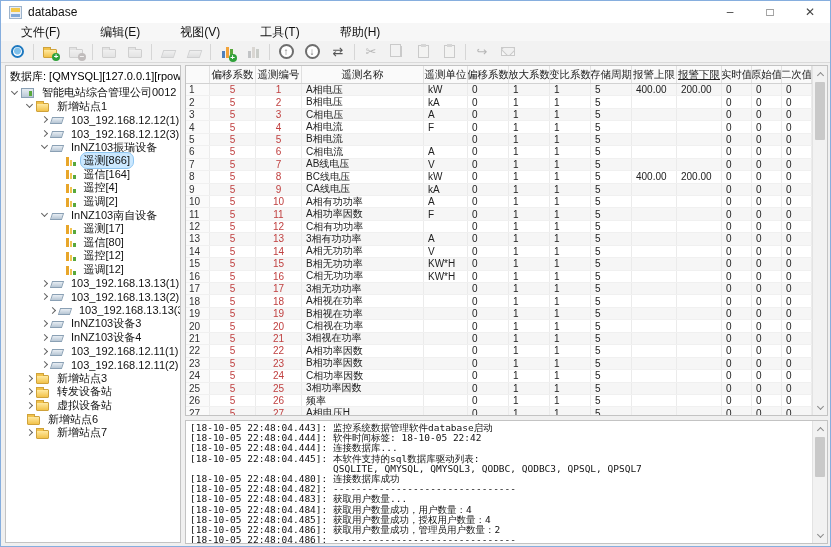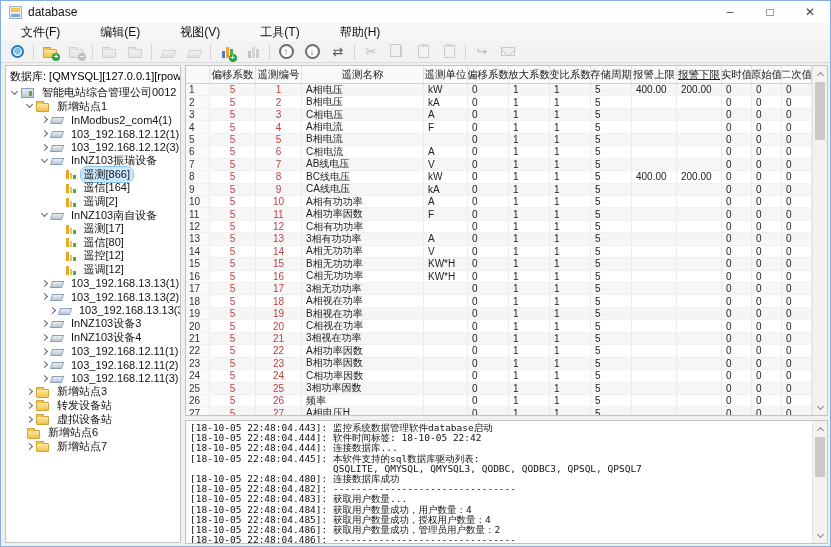--- a/index.html
+++ b/index.html
@@ -201,27 +201,20 @@
           <span class="tree-ico">
             <span class="folder tfolder"></span>
           </span>
           <span class="tree-label">新增站点1</span>
         </div>
         <div class="tree-item" style="padding-left: 36px;">
           <span class="chev right"></span>
           <span class="tree-ico">
             <span class="devcard tdev"></span>
           </span>
-          <span class="tree-label">InModbus2_com4(1)</span>
-        </div>
-        <div class="tree-item" style="padding-left: 36px;">
-          <span class="chev right"></span>
-          <span class="tree-ico">
-            <span class="devcard tdev"></span>
-          </span>
           <span class="tree-label">103_192.168.12.12(1)</span>
         </div>
         <div class="tree-item" style="padding-left: 36px;">
           <span class="chev right"></span>
           <span class="tree-ico">
             <span class="devcard tdev"></span>
           </span>
           <span class="tree-label">103_192.168.12.12(3)</span>
         </div>
         <div class="tree-item" style="padding-left: 36px;">
@@ -255,71 +248,82 @@
         </div>
         <div class="tree-item" style="padding-left: 51px;">
           <span class="chev none"></span>
           <span class="tree-ico">
             <span class="point-icon">
               <b></b>
               <b></b>
               <b></b>
             </span>
           </span>
-          <span class="tree-label">遥调[2]</span>
-        </div>
-        <div class="tree-item" style="padding-left: 36px;">
-          <span class="chev down"></span>
-          <span class="tree-ico">
-            <span class="devcard tdev"></span>
-          </span>
-          <span class="tree-label">InNZ103南自设备</span>
+          <span class="tree-label">遥控[4]</span>
         </div>
         <div class="tree-item" style="padding-left: 51px;">
           <span class="chev none"></span>
           <span class="tree-ico">
             <span class="point-icon">
               <b></b>
               <b></b>
               <b></b>
             </span>
           </span>
-          <span class="tree-label">遥测[17]</span>
+          <span class="tree-label">遥调[2]</span>
+        </div>
+        <div class="tree-item" style="padding-left: 36px;">
+          <span class="chev down"></span>
+          <span class="tree-ico">
+            <span class="devcard tdev"></span>
+          </span>
+          <span class="tree-label">InNZ103南自设备</span>
         </div>
         <div class="tree-item" style="padding-left: 51px;">
           <span class="chev none"></span>
           <span class="tree-ico">
             <span class="point-icon">
               <b></b>
               <b></b>
               <b></b>
             </span>
           </span>
-          <span class="tree-label">遥信[80]</span>
+          <span class="tree-label">遥测[17]</span>
         </div>
         <div class="tree-item" style="padding-left: 51px;">
           <span class="chev none"></span>
           <span class="tree-ico">
             <span class="point-icon">
               <b></b>
               <b></b>
               <b></b>
             </span>
           </span>
-          <span class="tree-label">遥控[12]</span>
+          <span class="tree-label">遥信[80]</span>
         </div>
         <div class="tree-item" style="padding-left: 51px;">
           <span class="chev none"></span>
           <span class="tree-ico">
             <span class="point-icon">
               <b></b>
               <b></b>
               <b></b>
             </span>
           </span>
+          <span class="tree-label">遥控[12]</span>
+        </div>
+        <div class="tree-item" style="padding-left: 51px;">
+          <span class="chev none"></span>
+          <span class="tree-ico">
+            <span class="point-icon">
+              <b></b>
+              <b></b>
+              <b></b>
+            </span>
+          </span>
           <span class="tree-label">遥调[12]</span>
         </div>
         <div class="tree-item" style="padding-left: 36px;">
           <span class="chev right"></span>
           <span class="tree-ico">
             <span class="devcard tdev"></span>
           </span>
           <span class="tree-label">103_192.168.13.13(1)</span>
         </div>
         <div class="tree-item" style="padding-left: 36px;">
@@ -356,27 +360,20 @@
             <span class="devcard tdev"></span>
           </span>
           <span class="tree-label">103_192.168.12.11(1)</span>
         </div>
         <div class="tree-item" style="padding-left: 36px;">
           <span class="chev right"></span>
           <span class="tree-ico">
             <span class="devcard tdev"></span>
           </span>
           <span class="tree-label">103_192.168.12.11(2)</span>
-        </div>
-        <div class="tree-item" style="padding-left: 36px;">
-          <span class="chev right"></span>
-          <span class="tree-ico">
-            <span class="devcard tdev"></span>
-          </span>
-          <span class="tree-label">103_192.168.12.11(3)</span>
         </div>
         <div class="tree-item" style="padding-left: 21px;">
           <span class="chev right"></span>
           <span class="tree-ico">
             <span class="folder tfolder"></span>
           </span>
           <span class="tree-label">新增站点3</span>
         </div>
         <div class="tree-item" style="padding-left: 21px;">
           <span class="chev right"></span>

